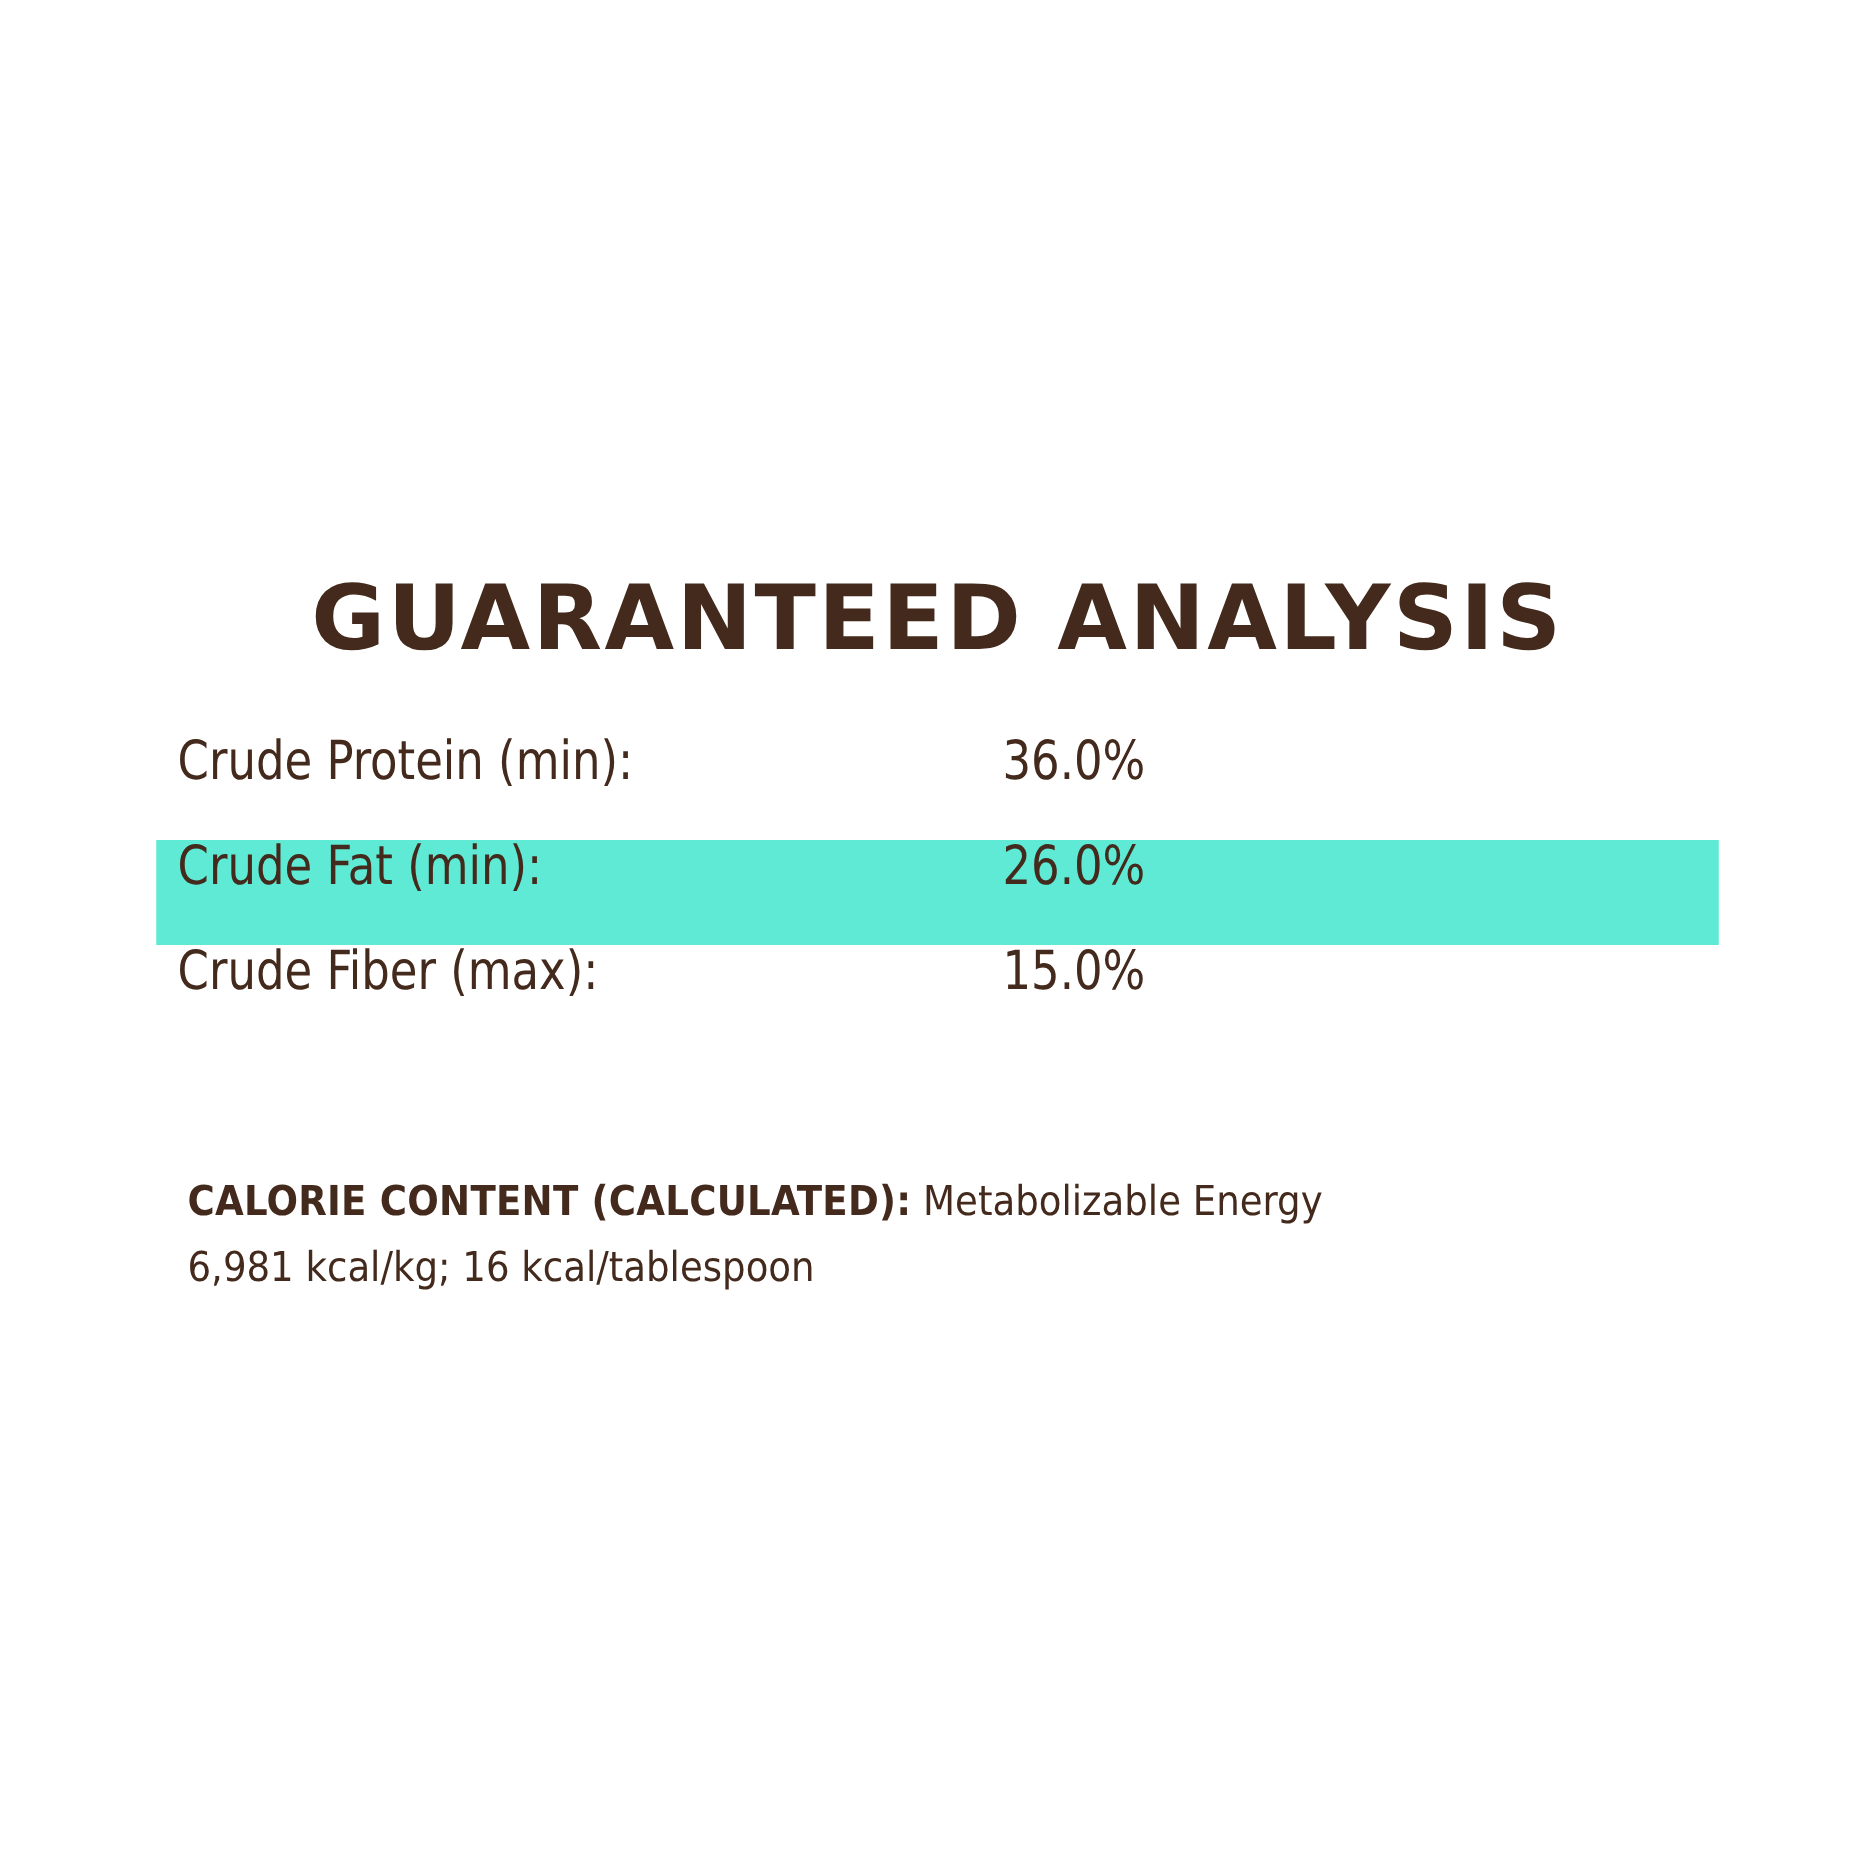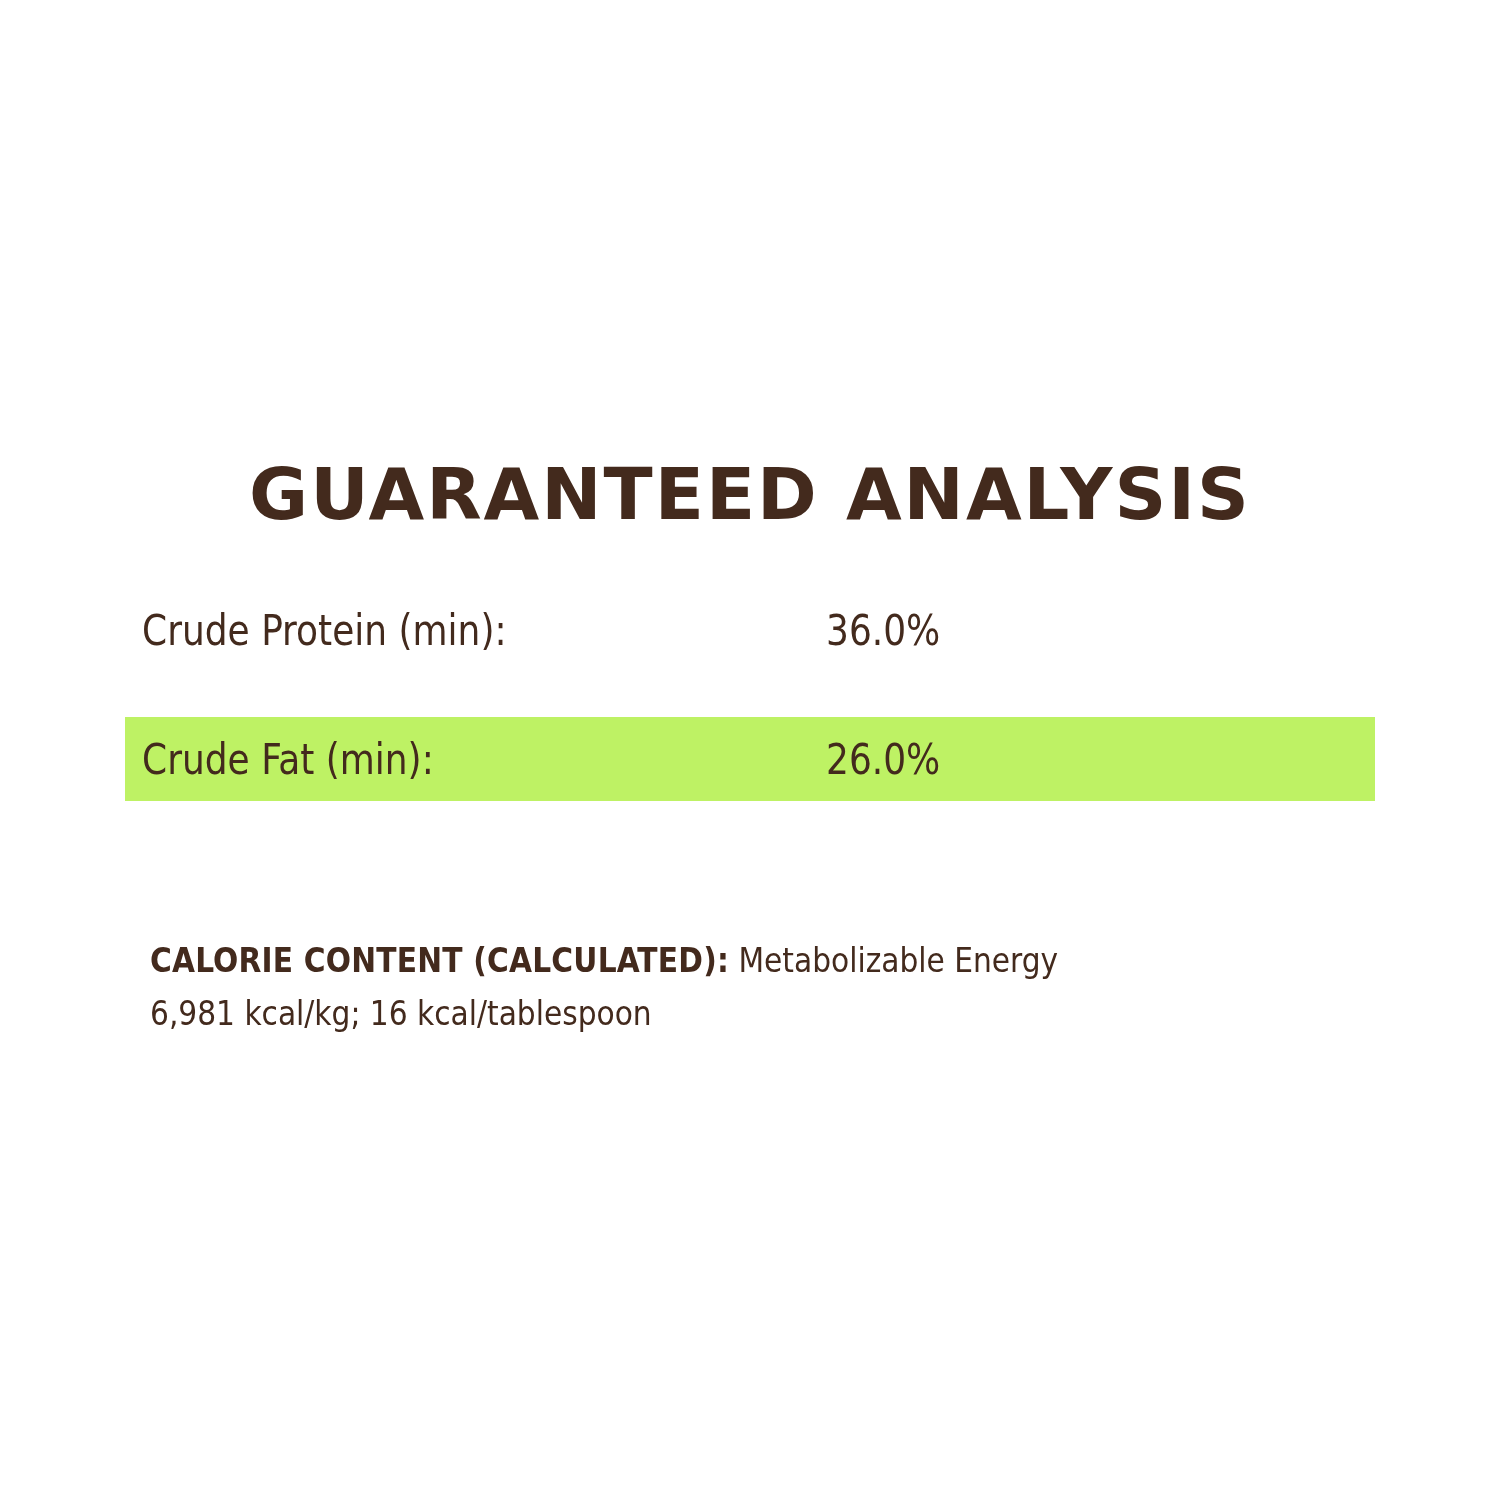--- a/index.html
+++ b/index.html
@@ -38,30 +38,27 @@
     white-space: nowrap;
   }
   .ga-table {
     position: absolute;
     left: 125px;
     top: 588px;
     width: 1250px;
   }
   .ga-row {
     display: flex;
-    align-items: center;
     height: 84px;
     box-sizing: border-box;
     padding-left: 17px;
     padding-right: 20px;
-    gap: 24px;
   }
   .ga-row.shaded {
-    background: #bef264;
-    margin-top: 45px;
+    background: #5eead4;
   }
   .ga-label {
     flex: 0 0 auto;
     width: 660px;
     color: #432a1d;
     font-family: "DejaVu Sans Condensed", "Liberation Sans Narrow", "Liberation Sans", sans-serif;
     font-size: 43px;
     line-height: 1;
     letter-spacing: 0px;
     transform: scaleX(0.93);
@@ -114,20 +111,24 @@
     <div class="ga-row">
       <span class="ga-label">Crude Protein (min):</span>
       <span class="ga-value">36.0%</span>
     </div>
 
     <div class="ga-row shaded">
       <span class="ga-label">Crude Fat (min):</span>
       <span class="ga-value">26.0%</span>
     </div>
 
+    <div class="ga-row">
+      <span class="ga-label">Crude Fiber (max):</span>
+      <span class="ga-value">15.0%</span>
+    </div>
 
 
   </div>
 
   <div class="calorie-block">
     <span class="calorie-head">CALORIE CONTENT (CALCULATED):</span><span class="calorie-text"> Metabolizable Energy</span>
     <span class="calorie-line2">6,981 kcal/kg; 16 kcal/tablespoon</span>
   </div>
 
 </div>

